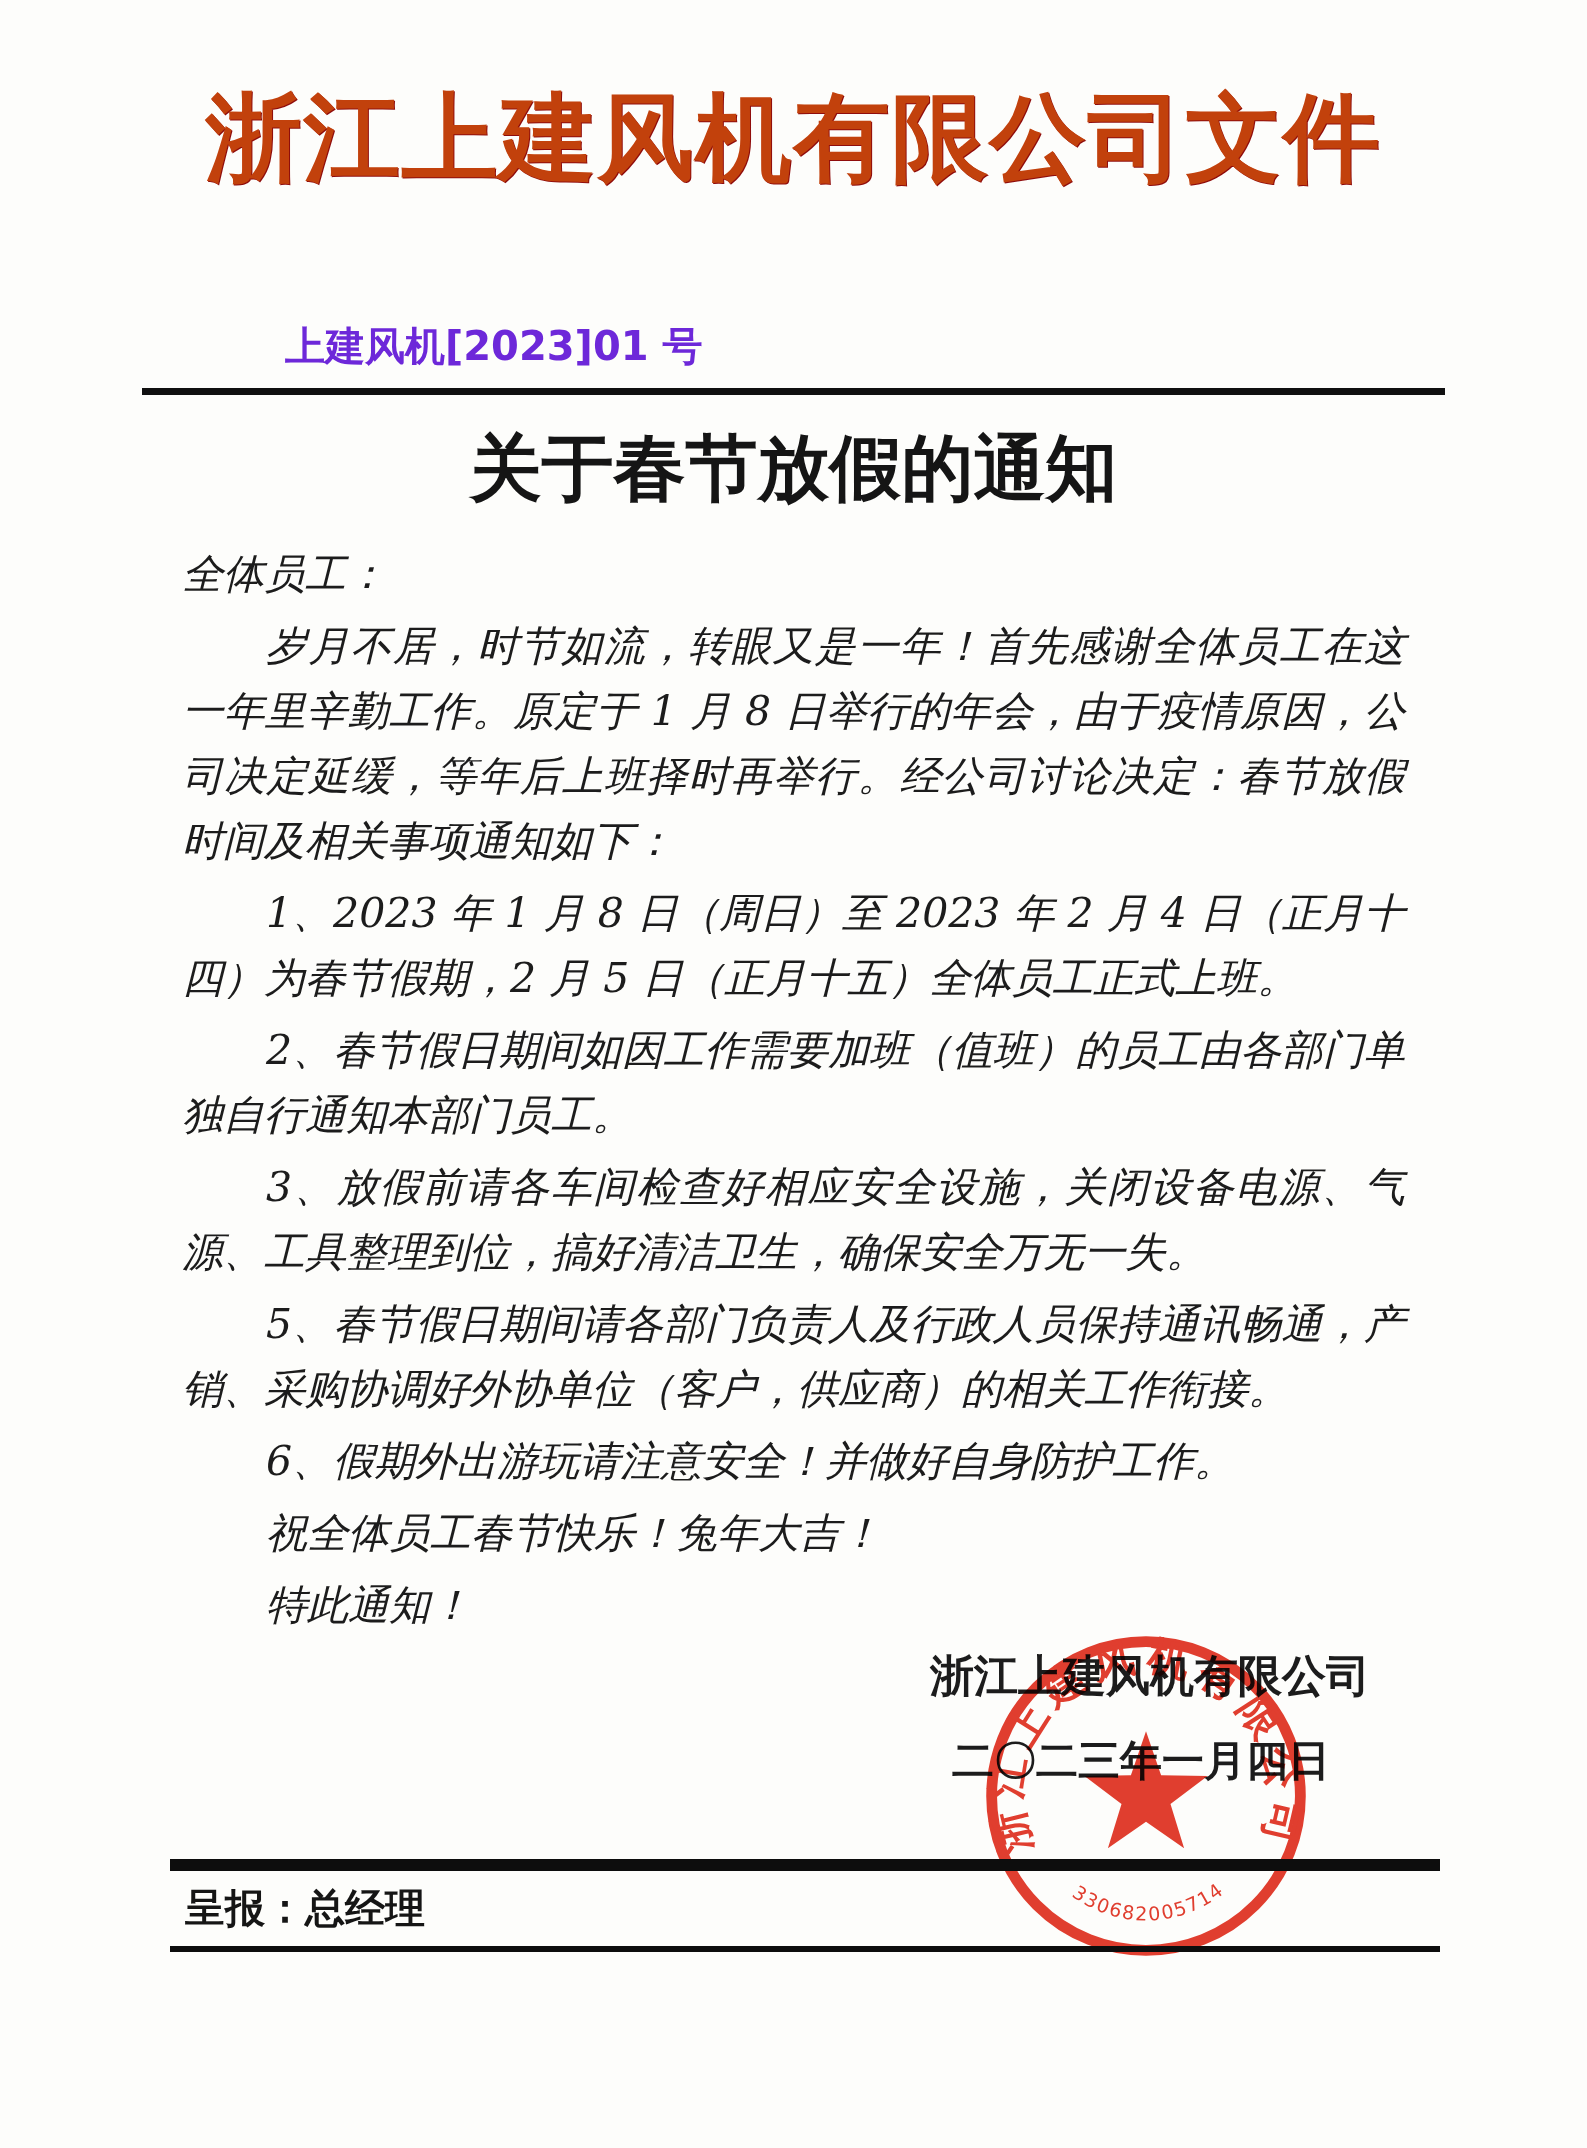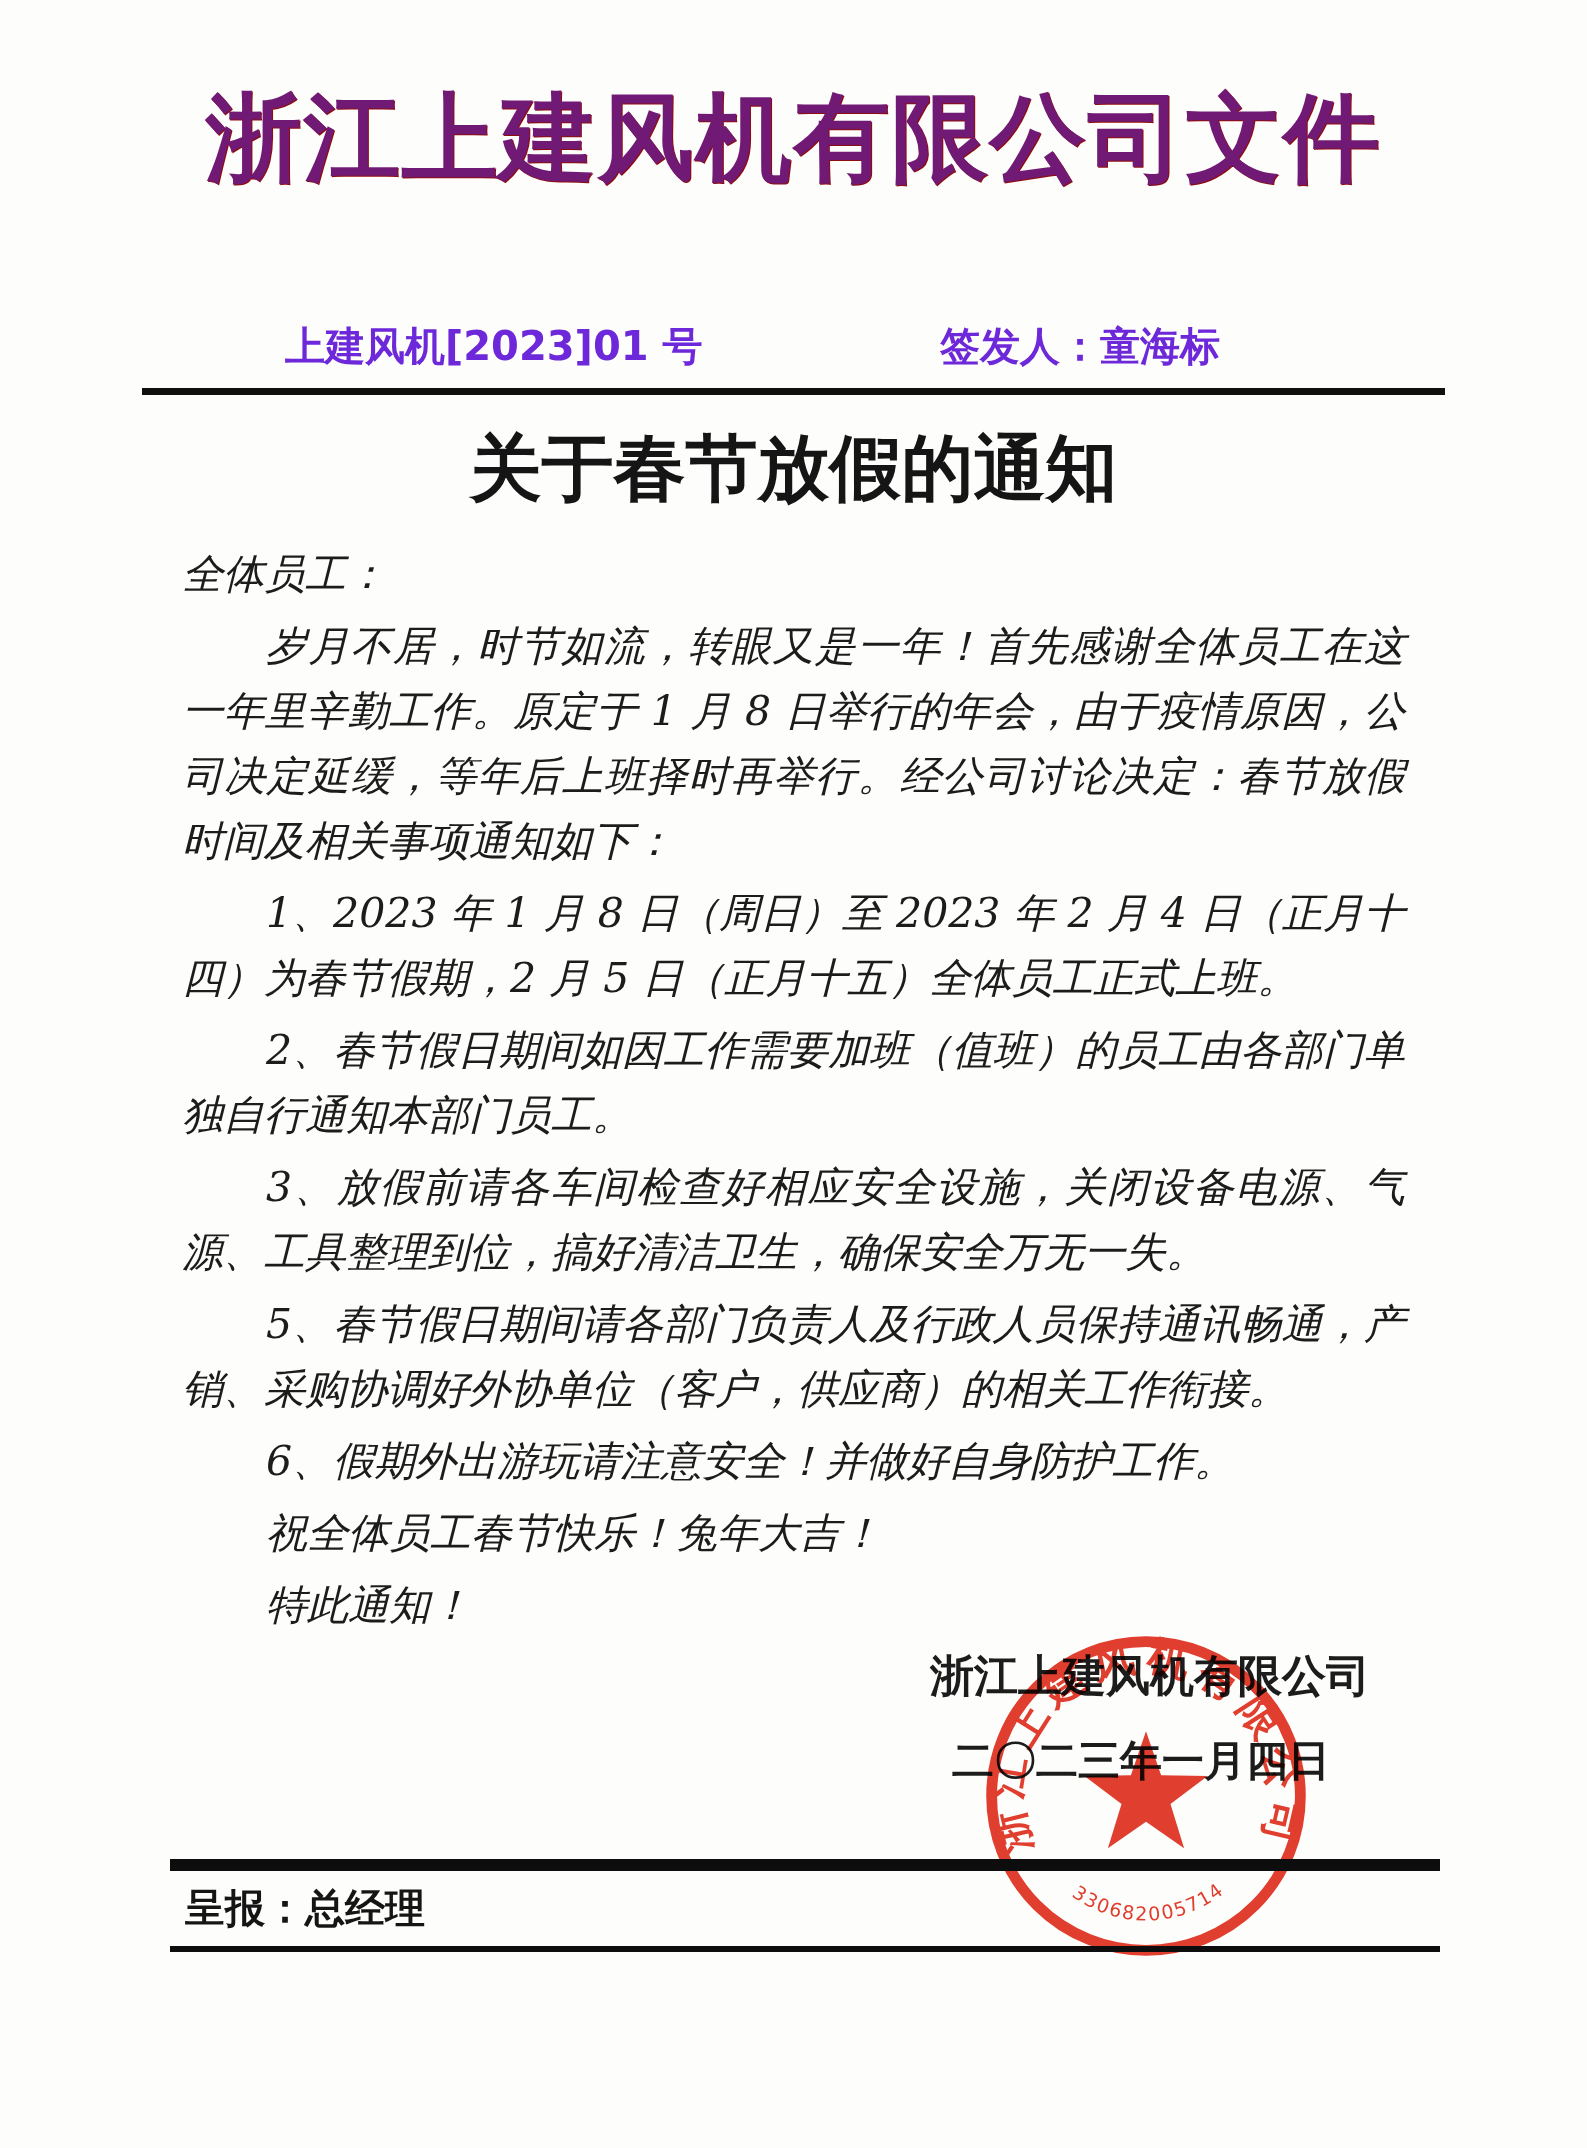--- a/index.html
+++ b/index.html
@@ -12,21 +12,21 @@
     overflow:hidden;
   }
   .content { margin:0 175px; width:1237px; position:relative; }
 
   .letterhead {
     padding-top:76px;
     text-align:center;
     font-size:96px;
     font-weight:bold;
     letter-spacing:2px;
-    color:#701a75;
+    color:#c2410c;
     line-height:1.3;
     font-family:"DejaVu Serif", serif;
     text-shadow:1px 1px 0 #8f0c0c;
     white-space:nowrap;
   }
 
   .meta-row {
     margin-top:118px;
     display:flex;
     justify-content:space-between;
@@ -92,21 +92,20 @@
 </style>
 </head>
 <body>
 
 <div class="content">
 
   <div class="letterhead">浙江上建风机有限公司文件</div>
 
   <div class="meta-row">
     <span>上建风机[2023]01 号</span>
-    <span>签发人：童海标</span>
   </div>
 
   <div class="rule-top"></div>
 
   <div class="subject">关于春节放假的通知</div>
 
   <div class="doc-body">
     <p>全体员工：</p>
     <p class="indent">岁月不居，时节如流，转眼又是一年！首先感谢全体员工在这一年里辛勤工作。原定于 1 月 8 日举行的年会，由于疫情原因，公司决定延缓，等年后上班择时再举行。经公司讨论决定：春节放假时间及相关事项通知如下：</p>
     <p class="indent">1、2023 年 1 月 8 日（周日）至 2023 年 2 月 4 日（正月十四）为春节假期，2 月 5 日（正月十五）全体员工正式上班。</p>

